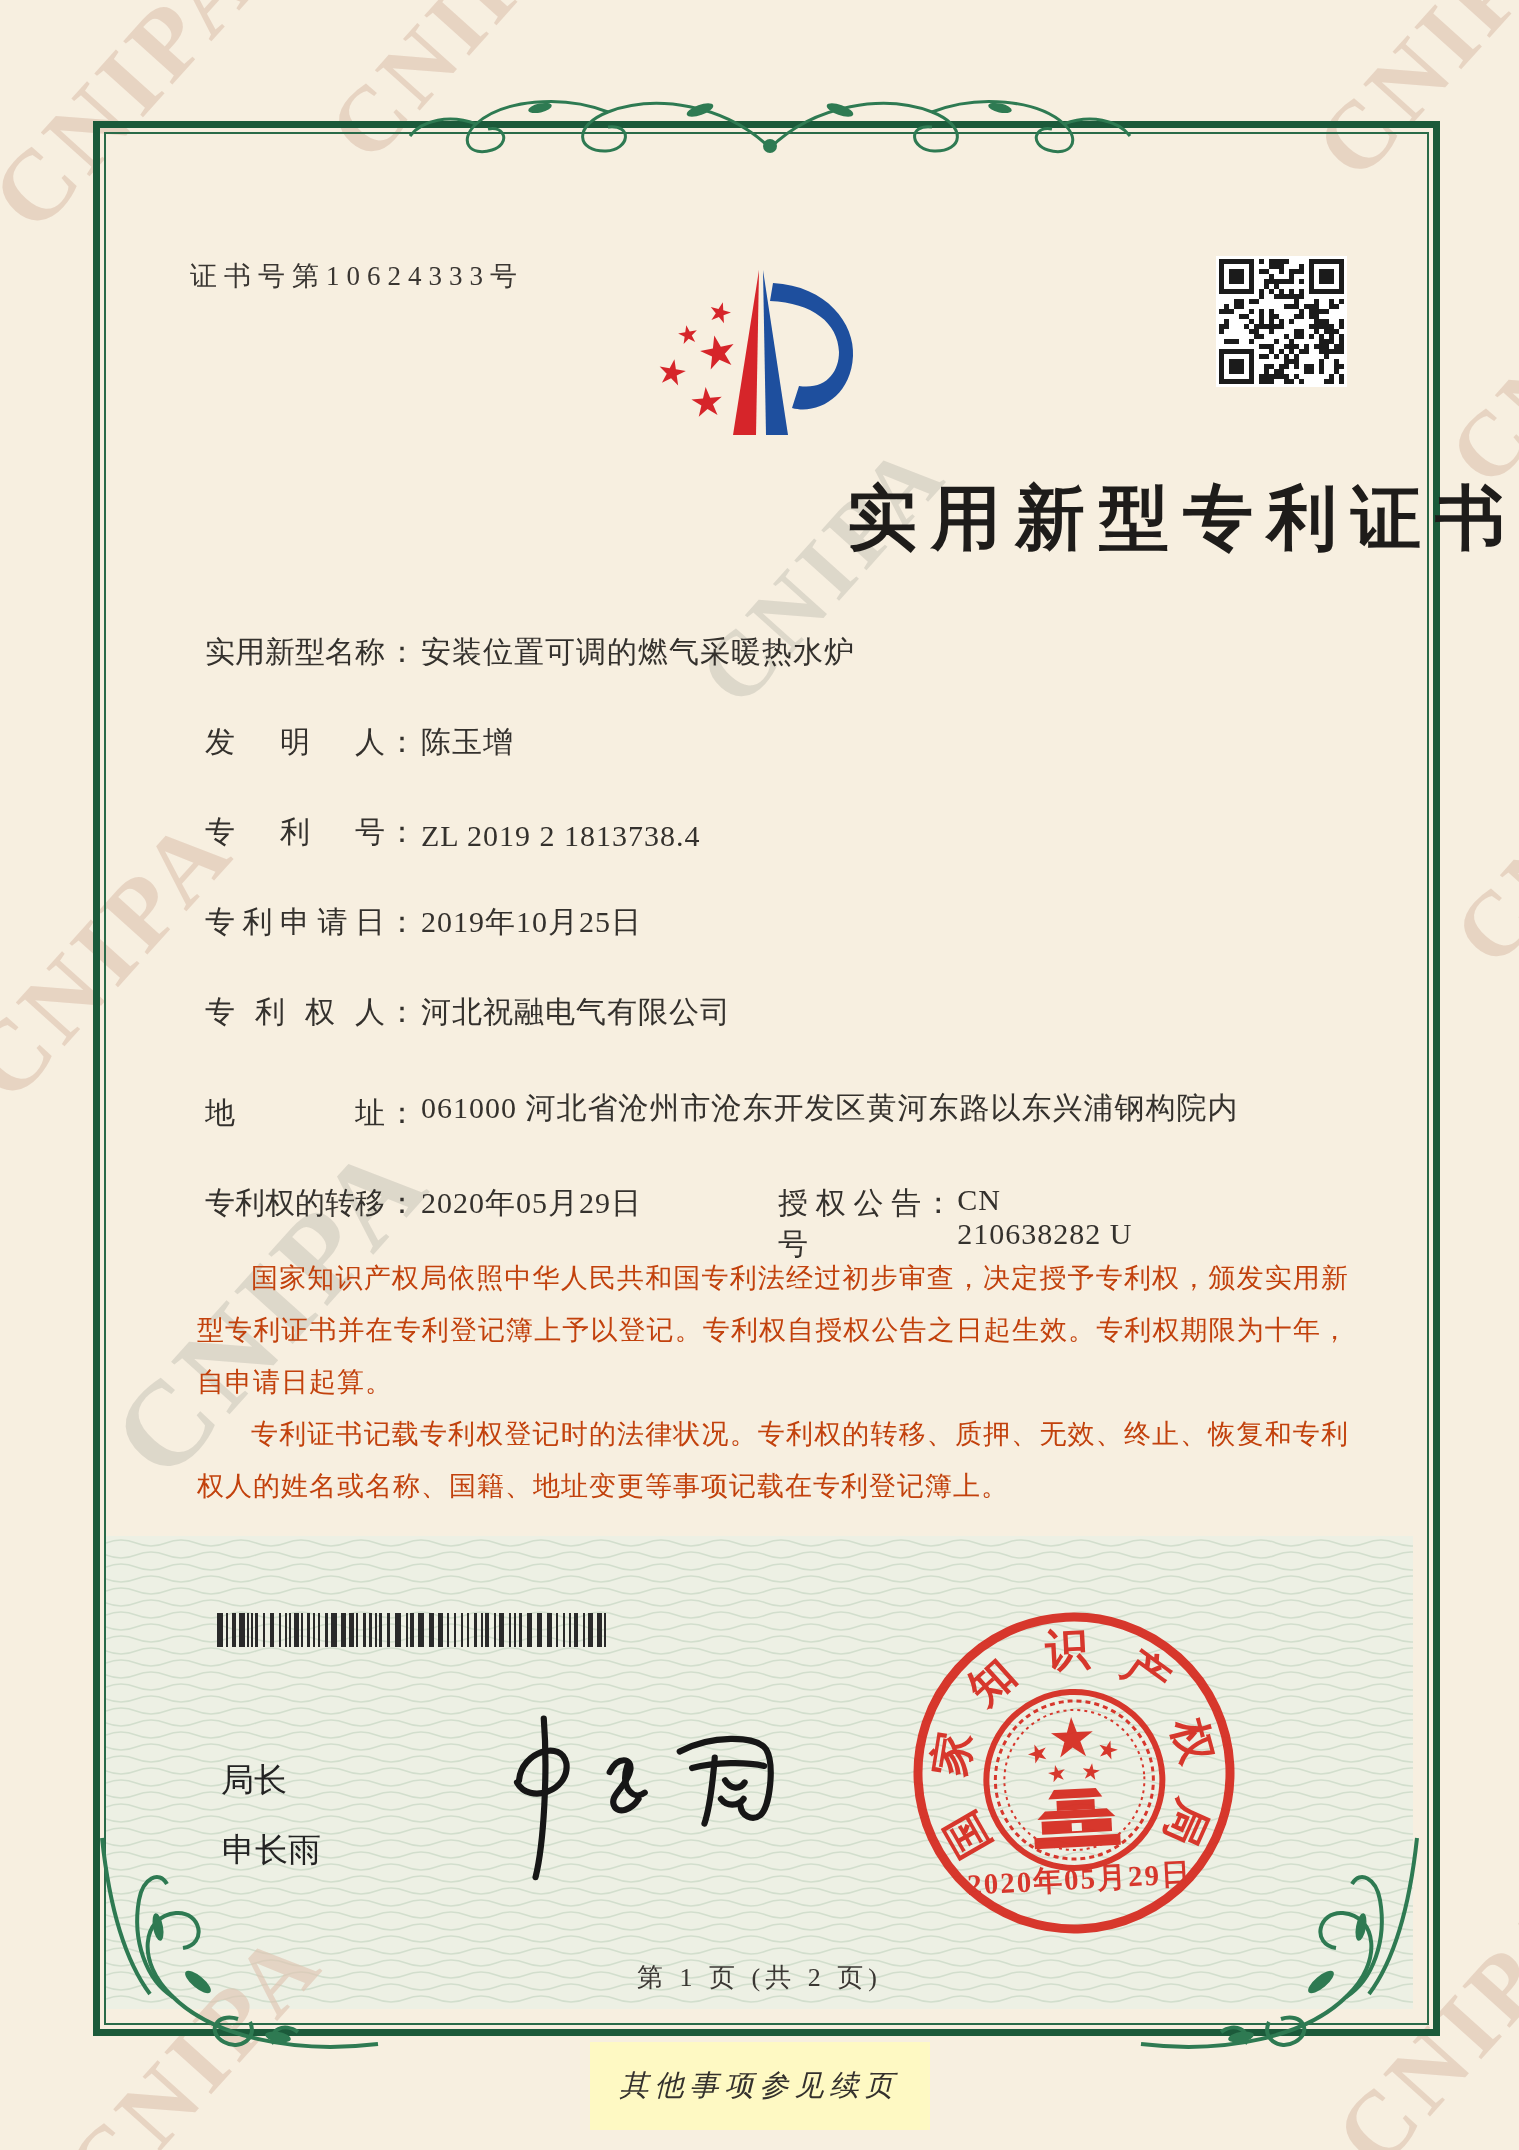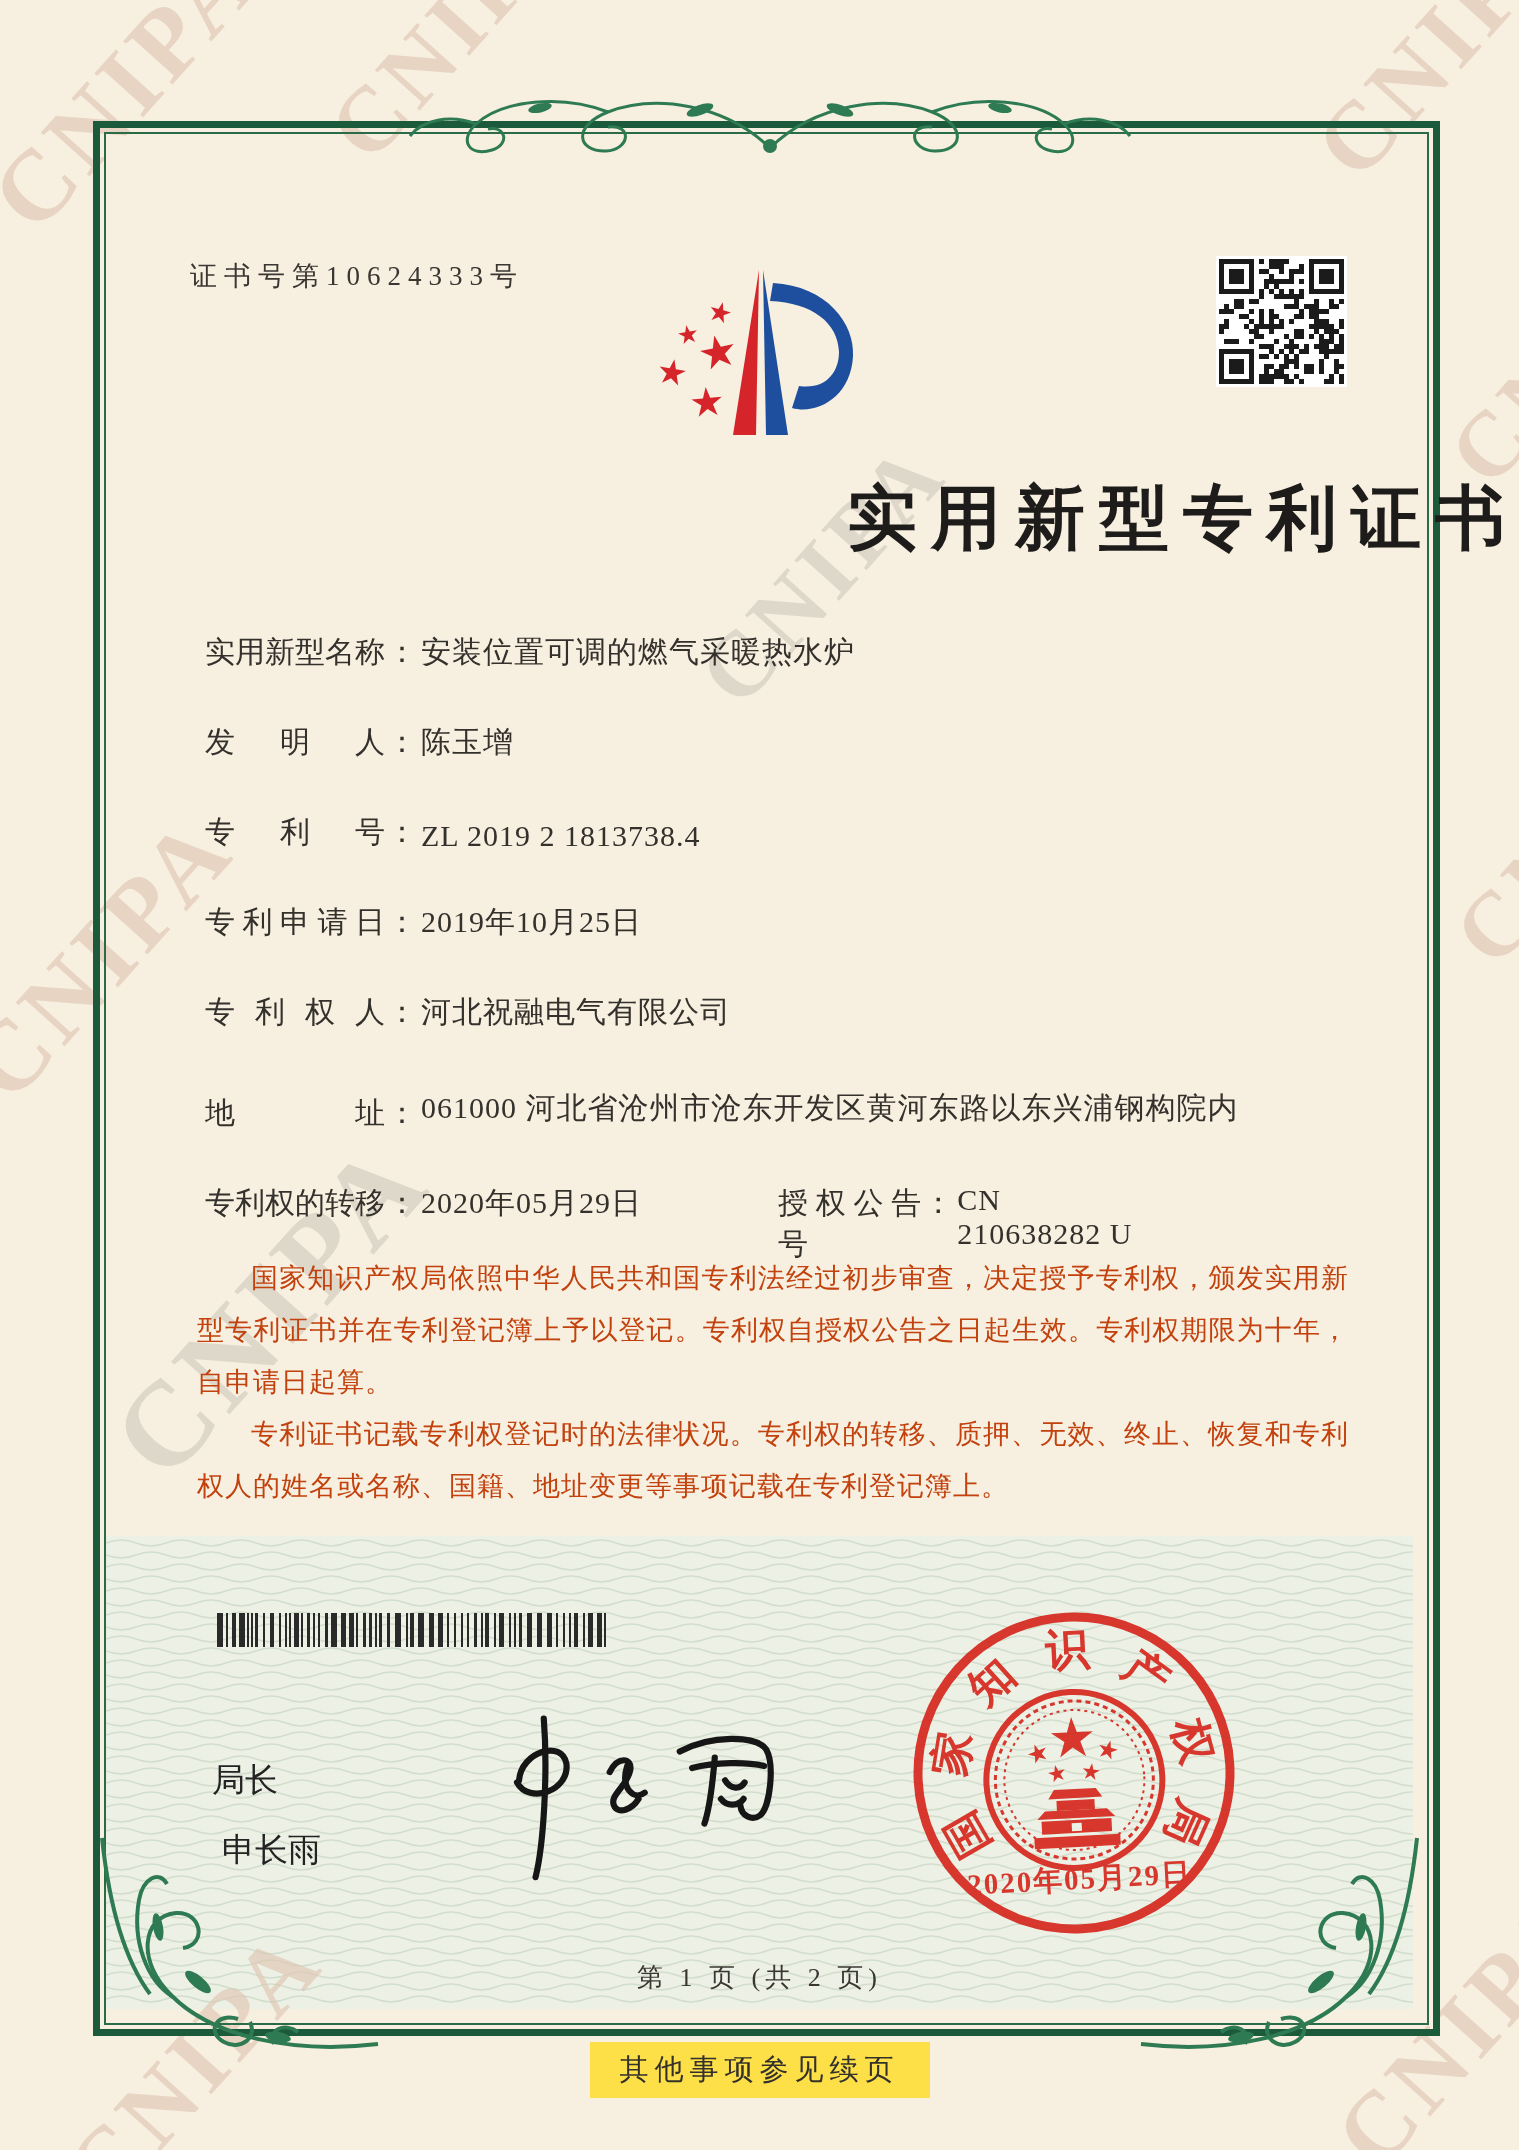--- a/index.html
+++ b/index.html
@@ -41,34 +41,34 @@
   .grant-row{position:absolute;left:205px;top:1183px;font-size:30px;display:flex;color:#34312d;}
   .grant-group{display:flex;}
   .grant-group.second{position:absolute;left:573px;top:0;}
 
   .paras{position:absolute;left:197px;top:1252px;width:1152px;font-size:27px;
          line-height:52px;text-align:justify;color:#c2410c;letter-spacing:1px;}
   .paras p{margin:0;text-indent:2em;}
 
   .barcode{position:absolute;left:217px;top:1613px;}
 
-  .signer-title{position:absolute;left:212px;top:1758px;font-size:33px;
+  .signer-title{position:absolute;left:221px;top:1758px;font-size:33px;
         font-family:"Liberation Sans","DejaVu Sans",sans-serif;color:#232323;}
   .signer-name{position:absolute;left:222px;top:1828px;font-size:33px;
         font-family:"Liberation Sans","DejaVu Sans",sans-serif;color:#232323;}
   .signature{position:absolute;left:455px;top:1700px;}
 
   .seal{position:absolute;left:909px;top:1608px;opacity:0.93;mix-blend-mode:multiply;
         transform:rotate(-3deg);z-index:6;}
 
   .page-footer{position:absolute;left:0;right:0;top:1960px;text-align:center;
         font-size:26px;letter-spacing:5px;color:#3a3733;}
   .note{position:absolute;left:0;right:0;top:2042px;text-align:center;z-index:5;}
-  .note span{display:inline-block;background:#fde047;padding:8px 30px;font-size:29px;
-        letter-spacing:6px;color:#34312d;}
+  .note span{display:inline-block;background:#fef9c3;padding:24px 30px;font-size:29px;
+        letter-spacing:6px;color:#34312d;font-style:italic;}
 </style>
 </head>
 <body>
 
 <div class="page">
 
   <svg id="wave-svg" width="1307" height="473">
     <rect width="1307" height="473" fill="#edf0e4"></rect>
     <g id="wave-lines" fill="none" stroke="#d2decd" stroke-width="1.5">
         <path d="M0 7 q 15 -6 30 0 t 30 0 t 30 0 t 30 0 t 30 0 t 30 0 t 30 0 t 30 0 t 30 0 t 30 0 t 30 0 t 30 0 t 30 0 t 30 0 t 30 0 t 30 0 t 30 0 t 30 0 t 30 0 t 30 0 t 30 0 t 30 0 t 30 0 t 30 0 t 30 0 t 30 0 t 30 0 t 30 0 t 30 0 t 30 0 t 30 0 t 30 0 t 30 0 t 30 0 t 30 0 t 30 0 t 30 0 t 30 0 t 30 0 t 30 0 t 30 0 t 30 0 t 30 0 t 30 0 t 30 0 t 30 0 t 30 0"></path>

